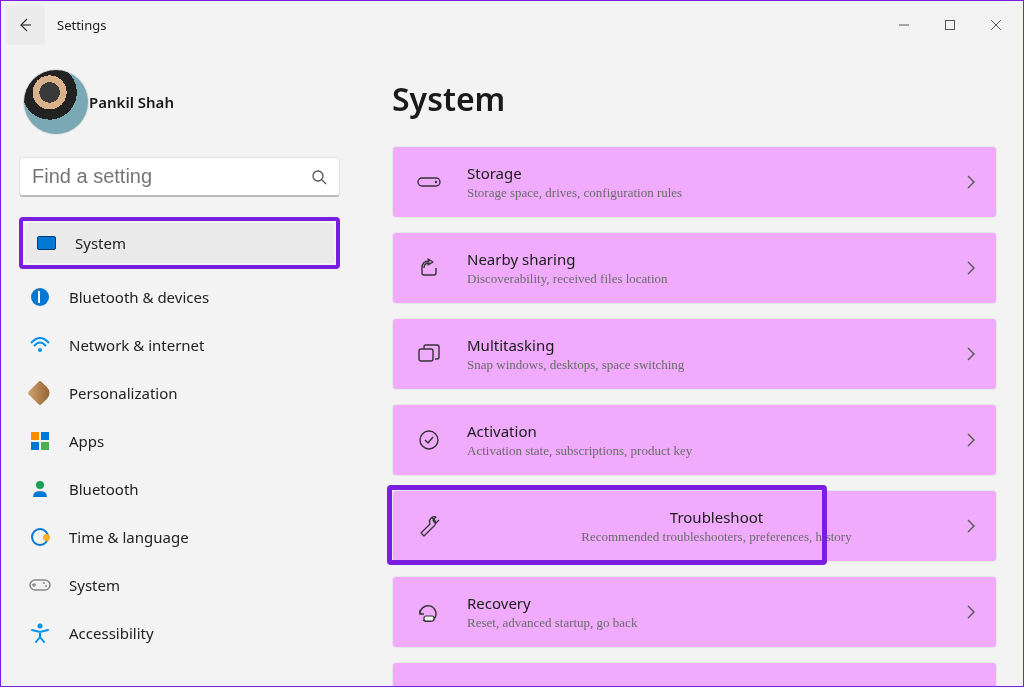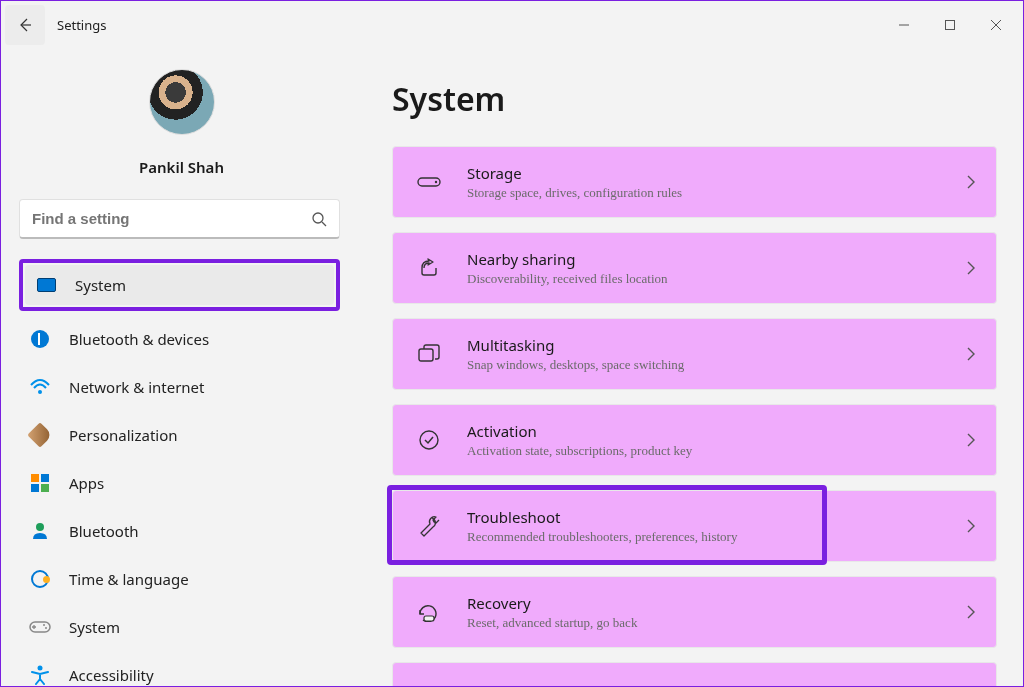--- a/index.html
+++ b/index.html
@@ -32,43 +32,42 @@
   
   .app {
     display:flex;
     height: calc(687px - 48px);
   }
   .sidebar {
     width: 355px;
     padding: 20px 16px 0 18px;
   }
   .user-row {
-    display:flex; align-items:center; gap:22px;
+    display:flex; align-items:center; gap:0;
     margin-bottom: 22px;
     padding-left: 4px;
-    flex-direction: column;
   }
   .avatar {
     width:66px;height:66px;border-radius:50%;
     background: radial-gradient(circle at 40% 35%, #3a3a3a 0 18%, #d9b28c 18% 30%, #222 30% 48%, #7ba8b5 48% 100%);
     border:1px solid #ddd;
   }
   .user-name { font-size:15px; font-weight:600; color:#1a1a1a;}
   .search-box {
     display:flex; align-items:center;
     height:40px;
     background:#fff;
     border:1px solid #e0e0e0;
     border-radius:4px;
     padding:0 12px;
     margin-bottom: 20px;
     border-bottom: 2px solid #bbb;
   }
   .search-input {
-    flex:1; border:none; outline:none; font-size:15px; color:#666; background:transparent;font-weight:bold;
+    flex:1; border:none; outline:none; font-size:20px; color:#666; background:transparent;
   }
   .search-icon { color:#555; }
   .nav { display:flex; flex-direction:column; gap:0; }
   .nav-item {
     display:flex; align-items:center; gap:18px;
     height:40px;
     padding:0 10px;
     border-radius:4px;
     font-size:15px;
     color:#222;
@@ -112,20 +111,21 @@
     display:flex;align-items:center;justify-content:center;
     color:#333;
     margin-right: 22px;
   }
   .card-body { flex:1; }
   .card-title { font-size:15px; color:#1a1a1a; margin-bottom:2px; }
   .card-sub { font-size:13px; color:#6b6b6b;font-family:Liberation Serif, serif; }
   .chev { color:#555; }
   .highlight-card {
     position:relative;
+    text-align:center;
   }
   .highlight-box {
     position:absolute;
     top:-6px;left:-6px;
     width: 440px;
     height: 80px;
     border:5px solid #7a1fe0;
     border-radius:4px;
     pointer-events:none;
   }

